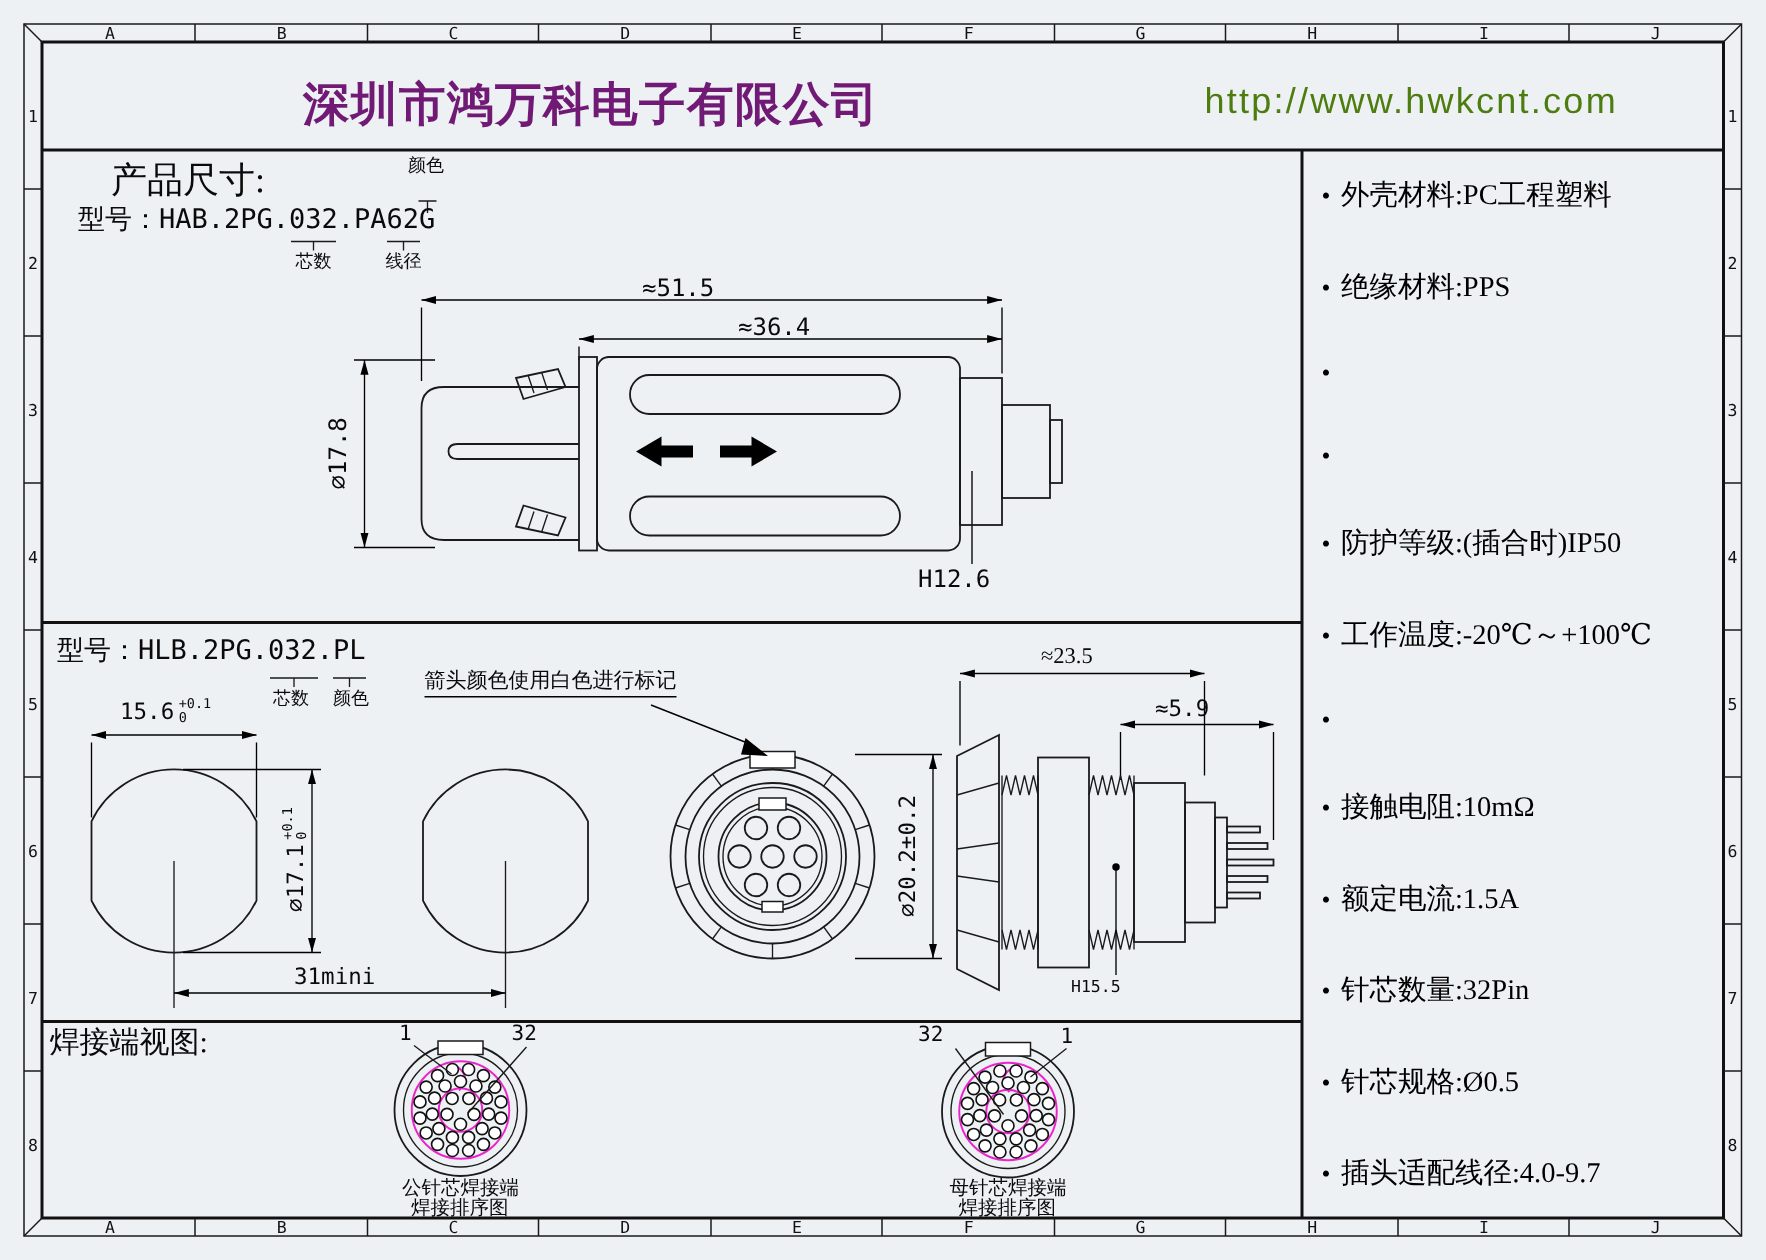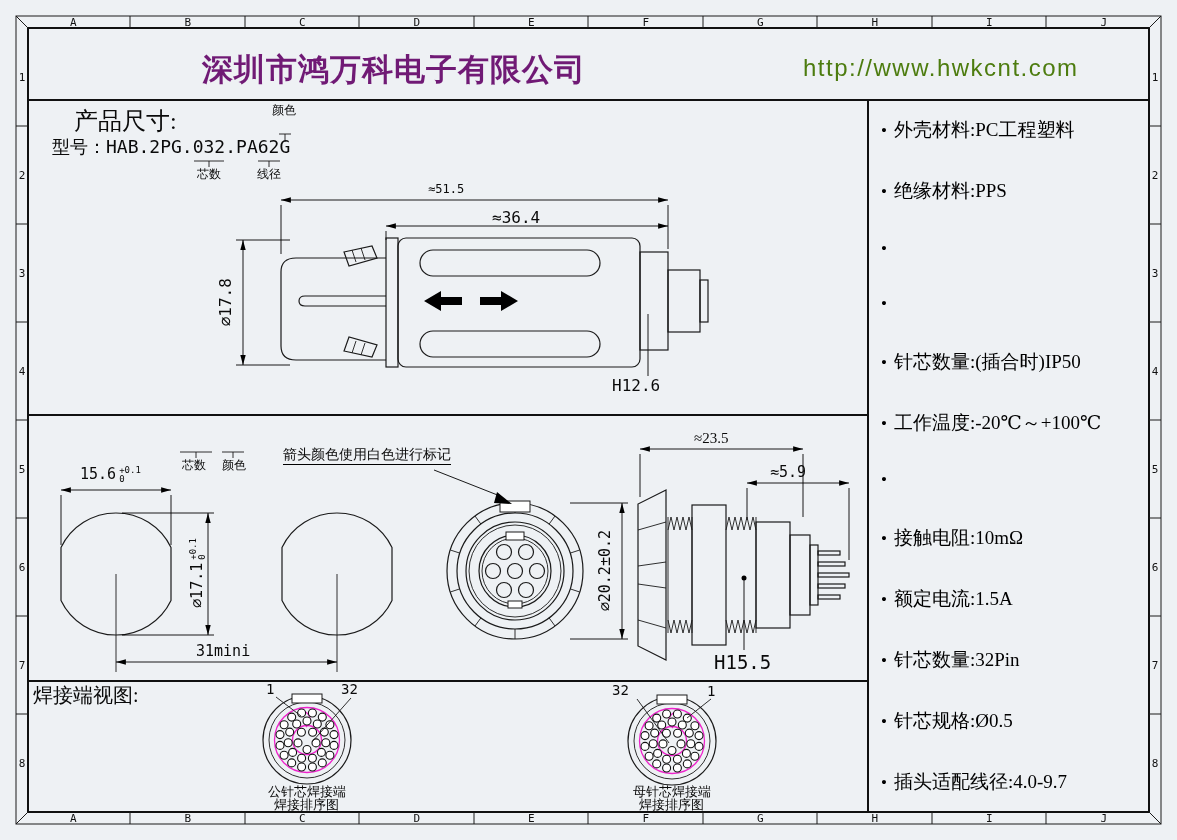--- a/index.html
+++ b/index.html
@@ -292,25 +292,26 @@
     </div>
 
   <div class="company">深圳市鸿万科电子有限公司</div>
   <div class="url">http://www.hwkcnt.com</div>
 
   <div class="t" style="left:34px;top:108px;font-size:24px;margin-left:40px;">产品尺寸:</div>
   <div class="t" style="left:272px;top:104px;font-size:12px;">颜色</div>
   <div class="t mono" style="left:52px;top:137px;font-size:18px;">型号：HAB.2PG.032.PA62G</div>
   <div class="t" style="left:197px;top:168px;font-size:12px;">芯数</div>
   <div class="t" style="left:257px;top:168px;font-size:12px;">线径</div>
-  <div class="t mono" style="left:428px;top:183px;font-size:12px;">≈51.5</div>
+  <div class="t mono" style="left:428px;top:183px;font-size:16px;">≈51.5</div>
   <div class="t mono" style="left:492px;top:209px;font-size:16px;">≈36.4</div>
   <div class="t mono vdim" style="left:202px;top:293px;font-size:16px;">⌀17.8</div>
   <div class="t mono" style="left:612px;top:377px;font-size:16px;">H12.6</div>
 
+  <div class="t mono" style="left:38px;top:424px;font-size:18px;">型号：HLB.2PG.032.PL</div>
   <div class="t" style="left:182px;top:459px;font-size:12px;">芯数</div>
   <div class="t" style="left:222px;top:459px;font-size:12px;">颜色</div>
   <div class="t note" style="left:283px;top:447px;font-size:14px;">箭头颜色使用白色进行标记</div>
 
   <div class="t mono" style="left:80px;top:466px;font-size:15px;display:flex;align-items:center;">
     <span>15.6</span>
     <span class="tolstack">
       <span>+0.1</span>
       <span>0</span>
     </span>
@@ -321,21 +322,21 @@
     <span class="tolstack">
       <span>+0.1</span>
       <span>0</span>
     </span>
   </div>
 
   <div class="t mono" style="left:196px;top:643px;font-size:15px;">31mini</div>
   <div class="t mono vdim" style="left:565px;top:562px;font-size:15px;">⌀20.2±0.2</div>
   <div class="t mono" style="left:694px;top:430px;font-size:15px;font-family:Liberation Serif, serif;">≈23.5</div>
   <div class="t mono" style="left:770px;top:464px;font-size:15px;">≈5.9</div>
-  <div class="t mono" style="left:714px;top:652px;font-size:19px;">H15.5</div>
+  <div class="t mono" style="left:714px;top:652px;font-size:11px;">H15.5</div>
 
   <div class="t" style="left:33px;top:684px;font-size:20px;">焊接端视图:</div>
   <div class="t mono" style="left:266px;top:681px;font-size:14px;">1</div>
   <div class="t mono" style="left:341px;top:681px;font-size:14px;">32</div>
   <div class="t" style="left:268px;top:785px;font-size:13px;">公针芯焊接端</div>
   <div class="t" style="left:274px;top:798px;font-size:13px;">焊接排序图</div>
   <div class="t mono" style="left:612px;top:682px;font-size:14px;">32</div>
   <div class="t mono" style="left:707px;top:683px;font-size:14px;">1</div>
   <div class="t" style="left:633px;top:785px;font-size:13px;">母针芯焊接端</div>
   <div class="t" style="left:639px;top:798px;font-size:13px;">焊接排序图</div>
@@ -350,21 +351,21 @@
         <span>绝缘材料:PPS</span>
       </div>
       <div class="spec-row">
         <span class="spec-bullet">•</span>
       </div>
       <div class="spec-row">
         <span class="spec-bullet">•</span>
       </div>
       <div class="spec-row">
         <span class="spec-bullet">•</span>
-        <span>针芯数量:(插合时)IP50</span>
+        <span>防护等级:(插合时)IP50</span>
       </div>
       <div class="spec-row">
         <span class="spec-bullet">•</span>
         <span>工作温度:-20℃～+100℃</span>
       </div>
       <div class="spec-row">
         <span class="spec-bullet">•</span>
       </div>
       <div class="spec-row">
         <span class="spec-bullet">•</span>

